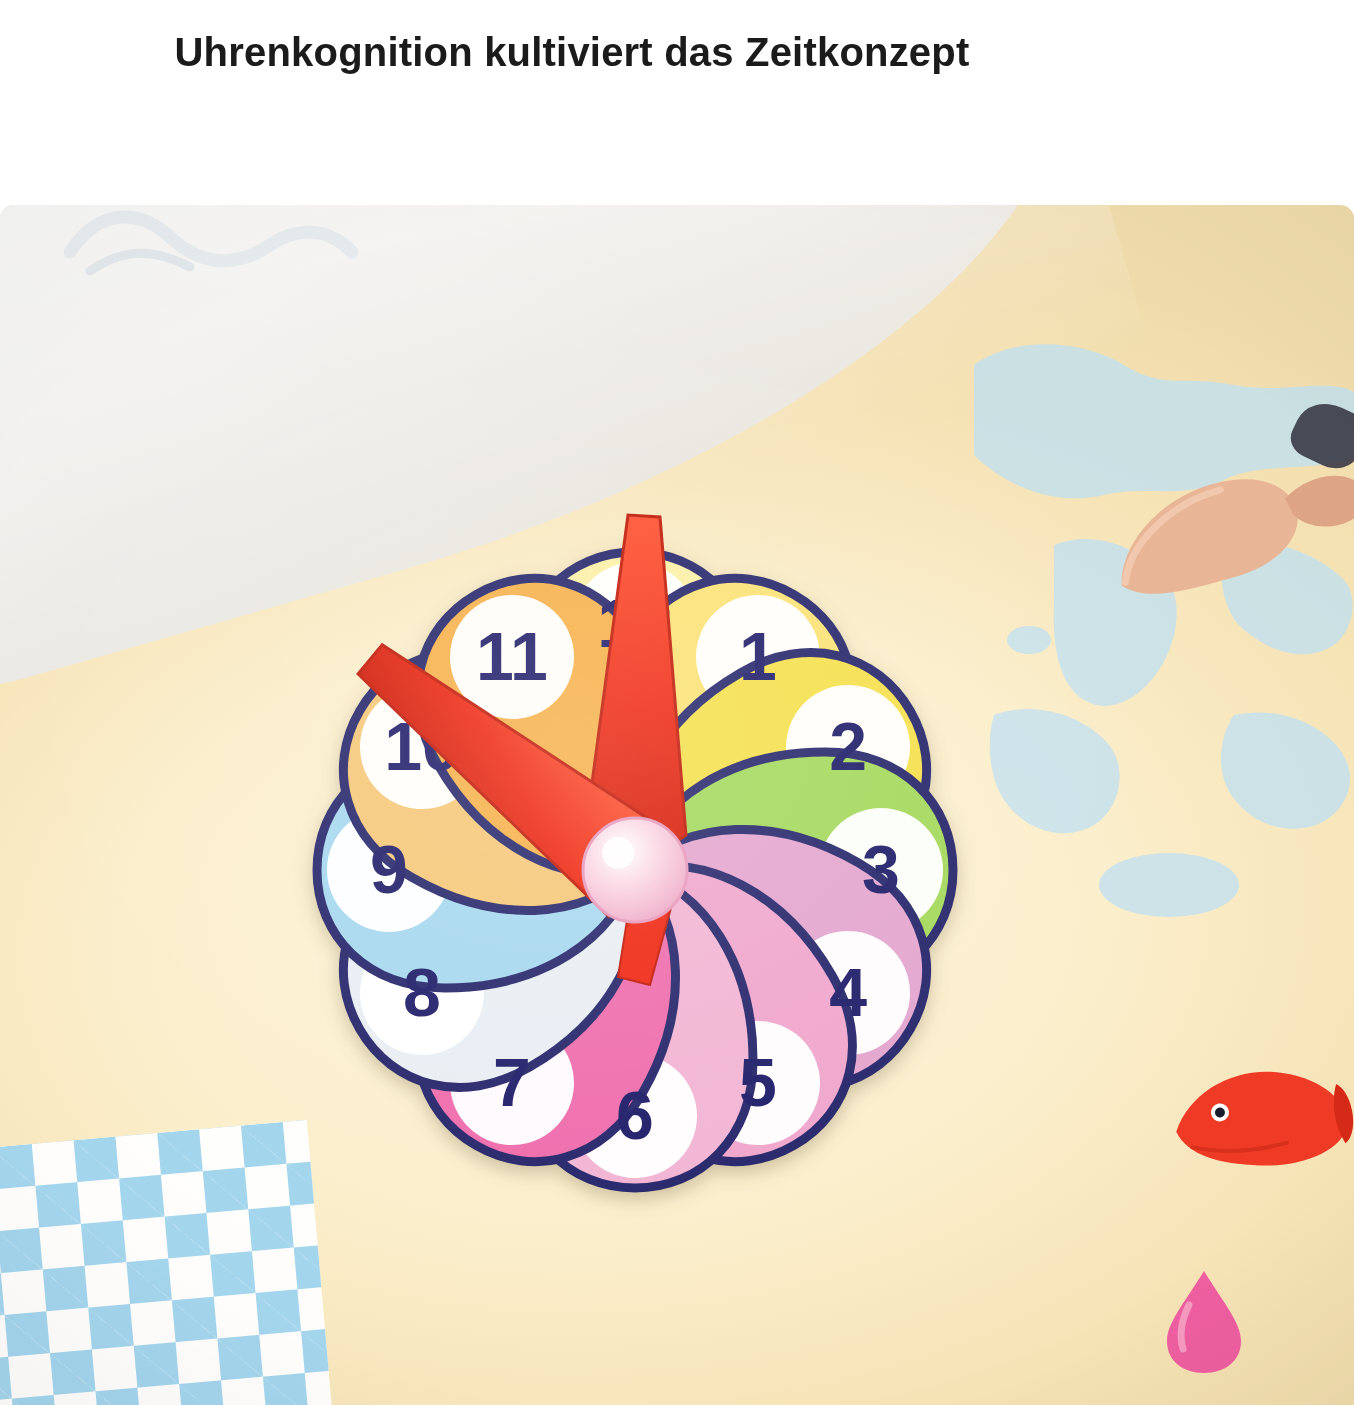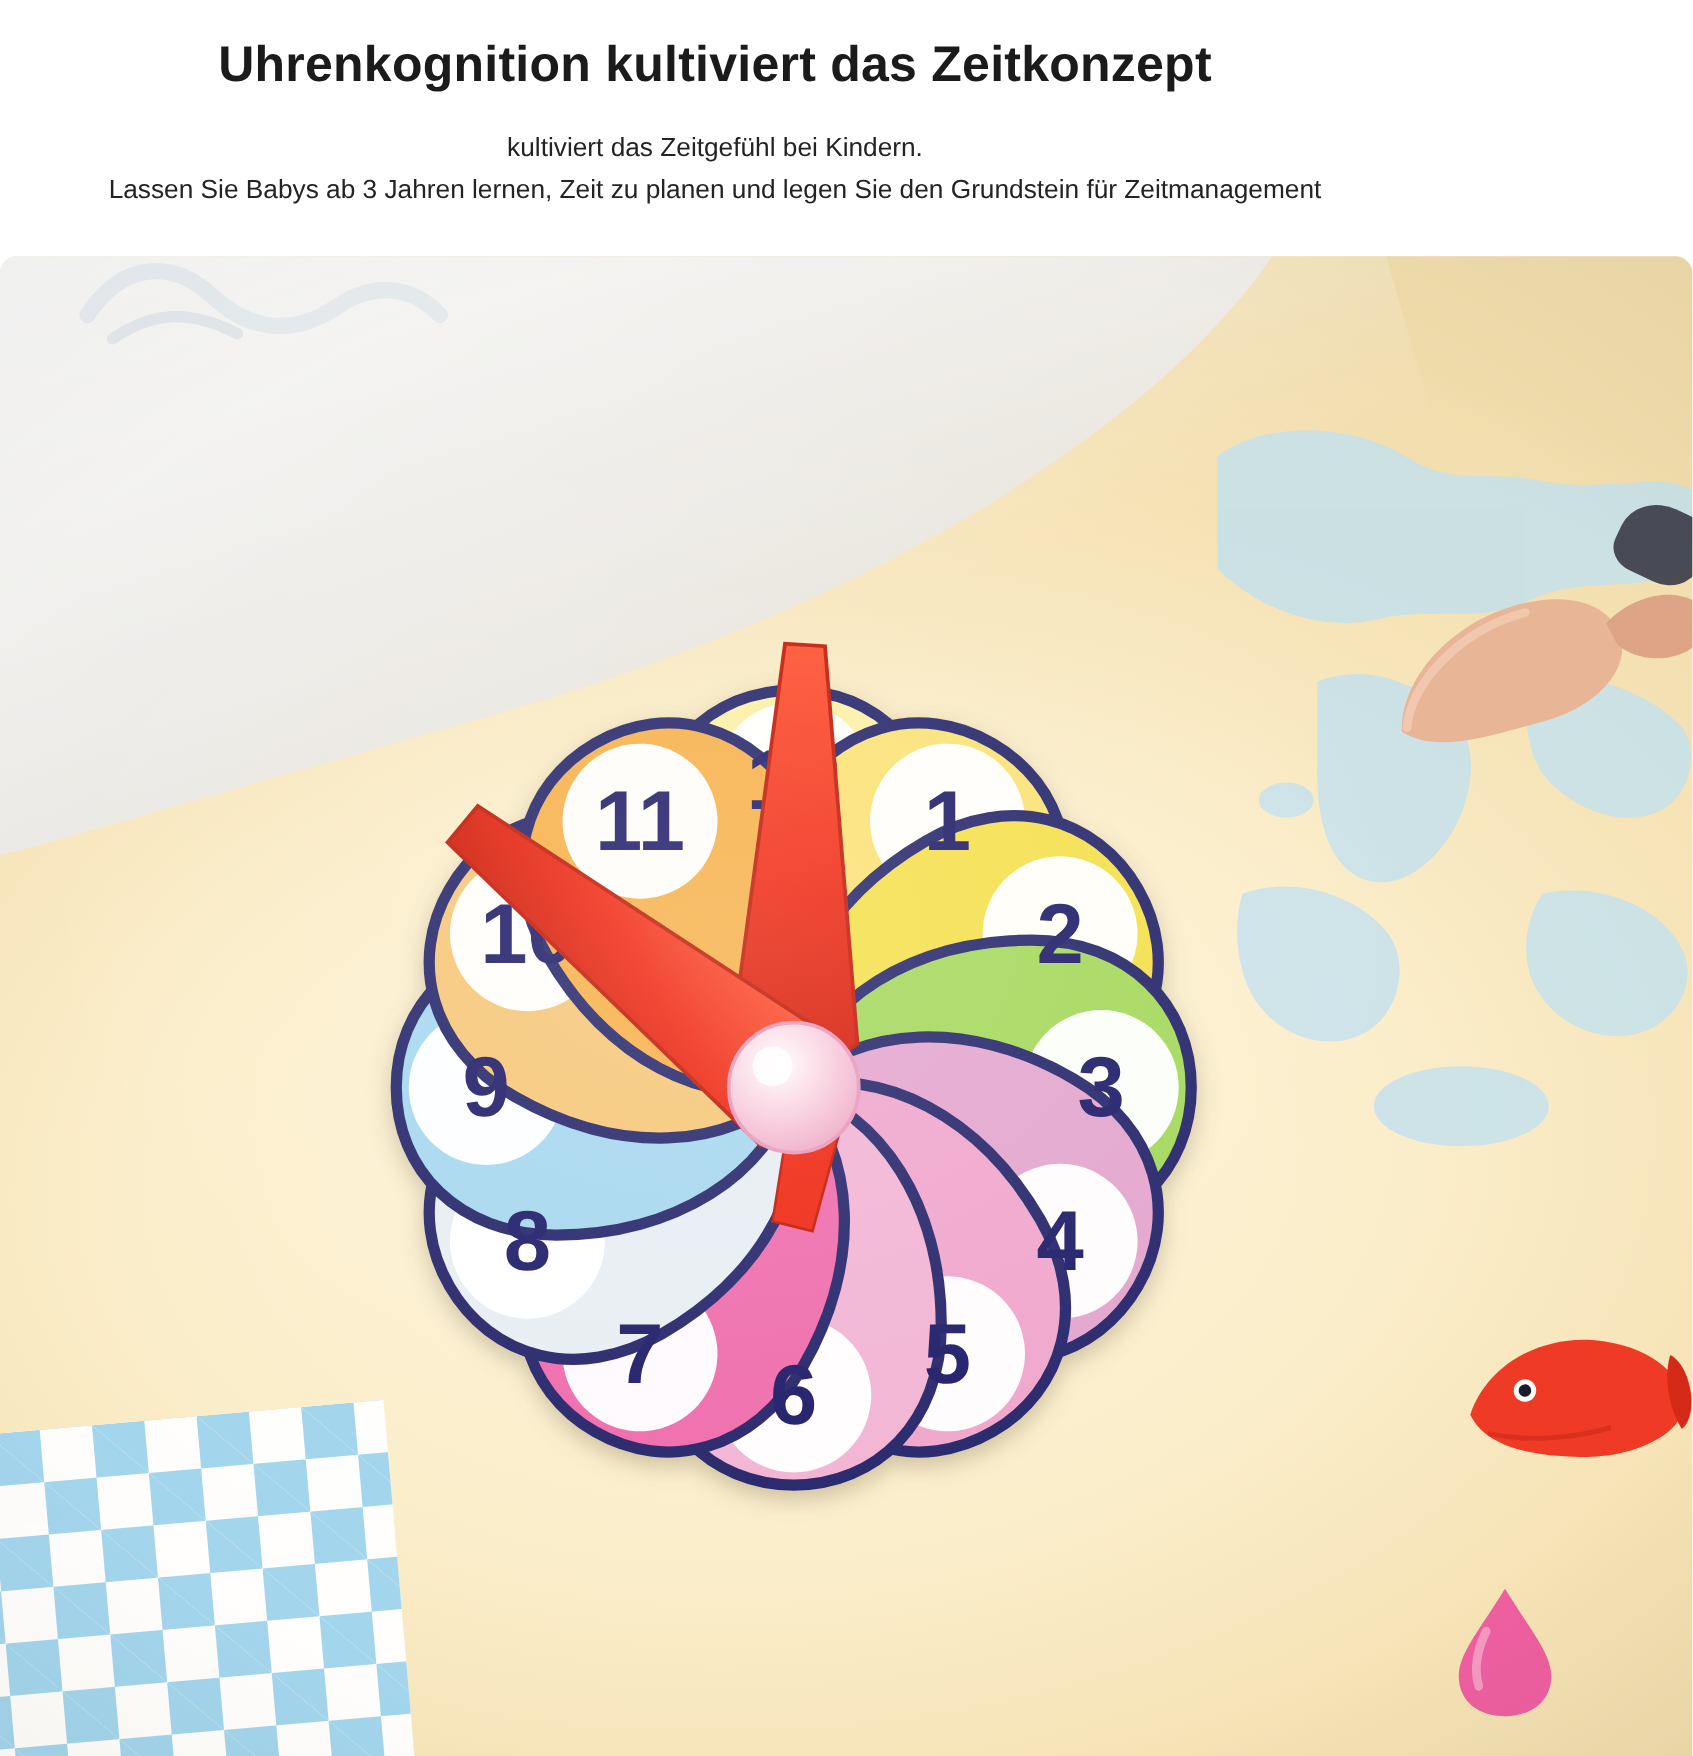--- a/index.html
+++ b/index.html
@@ -185,24 +185,20 @@
       radial-gradient(ellipse 1300px 1000px at 50% 50%, rgba(0,0,0,0) 60%, rgba(0,0,0,0.07) 100%);
   }
 </style>
 </head>
 <body>
 
 <div class="page">
 
   <div class="header">
     <h1 class="headline">Uhrenkognition kultiviert das Zeitkonzept</h1>
-    <p class="subline">
-      <span>kultiviert das Zeitgefühl bei Kindern.</span>
-      <span class="l2">Lassen Sie Babys ab 3 Jahren lernen, Zeit zu planen und legen Sie den Grundstein für Zeitmanagement</span>
-    </p>
   </div>
 
   <div class="photo">
 
     <div class="board"></div>
     <div class="tabletop"></div>
 
     <svg class="scribble" viewBox="0 0 300 90">
       <path d="M10 55 C40 10, 80 12, 110 40 C140 68, 175 72, 210 48 C240 28, 270 32, 292 55" fill="none" stroke="#bfcfe0" stroke-width="13" stroke-linecap="round" opacity="0.55"></path>
       <path d="M30 74 C65 50, 95 52, 130 70" fill="none" stroke="#9fb8cd" stroke-width="9" stroke-linecap="round" opacity="0.45"></path>

